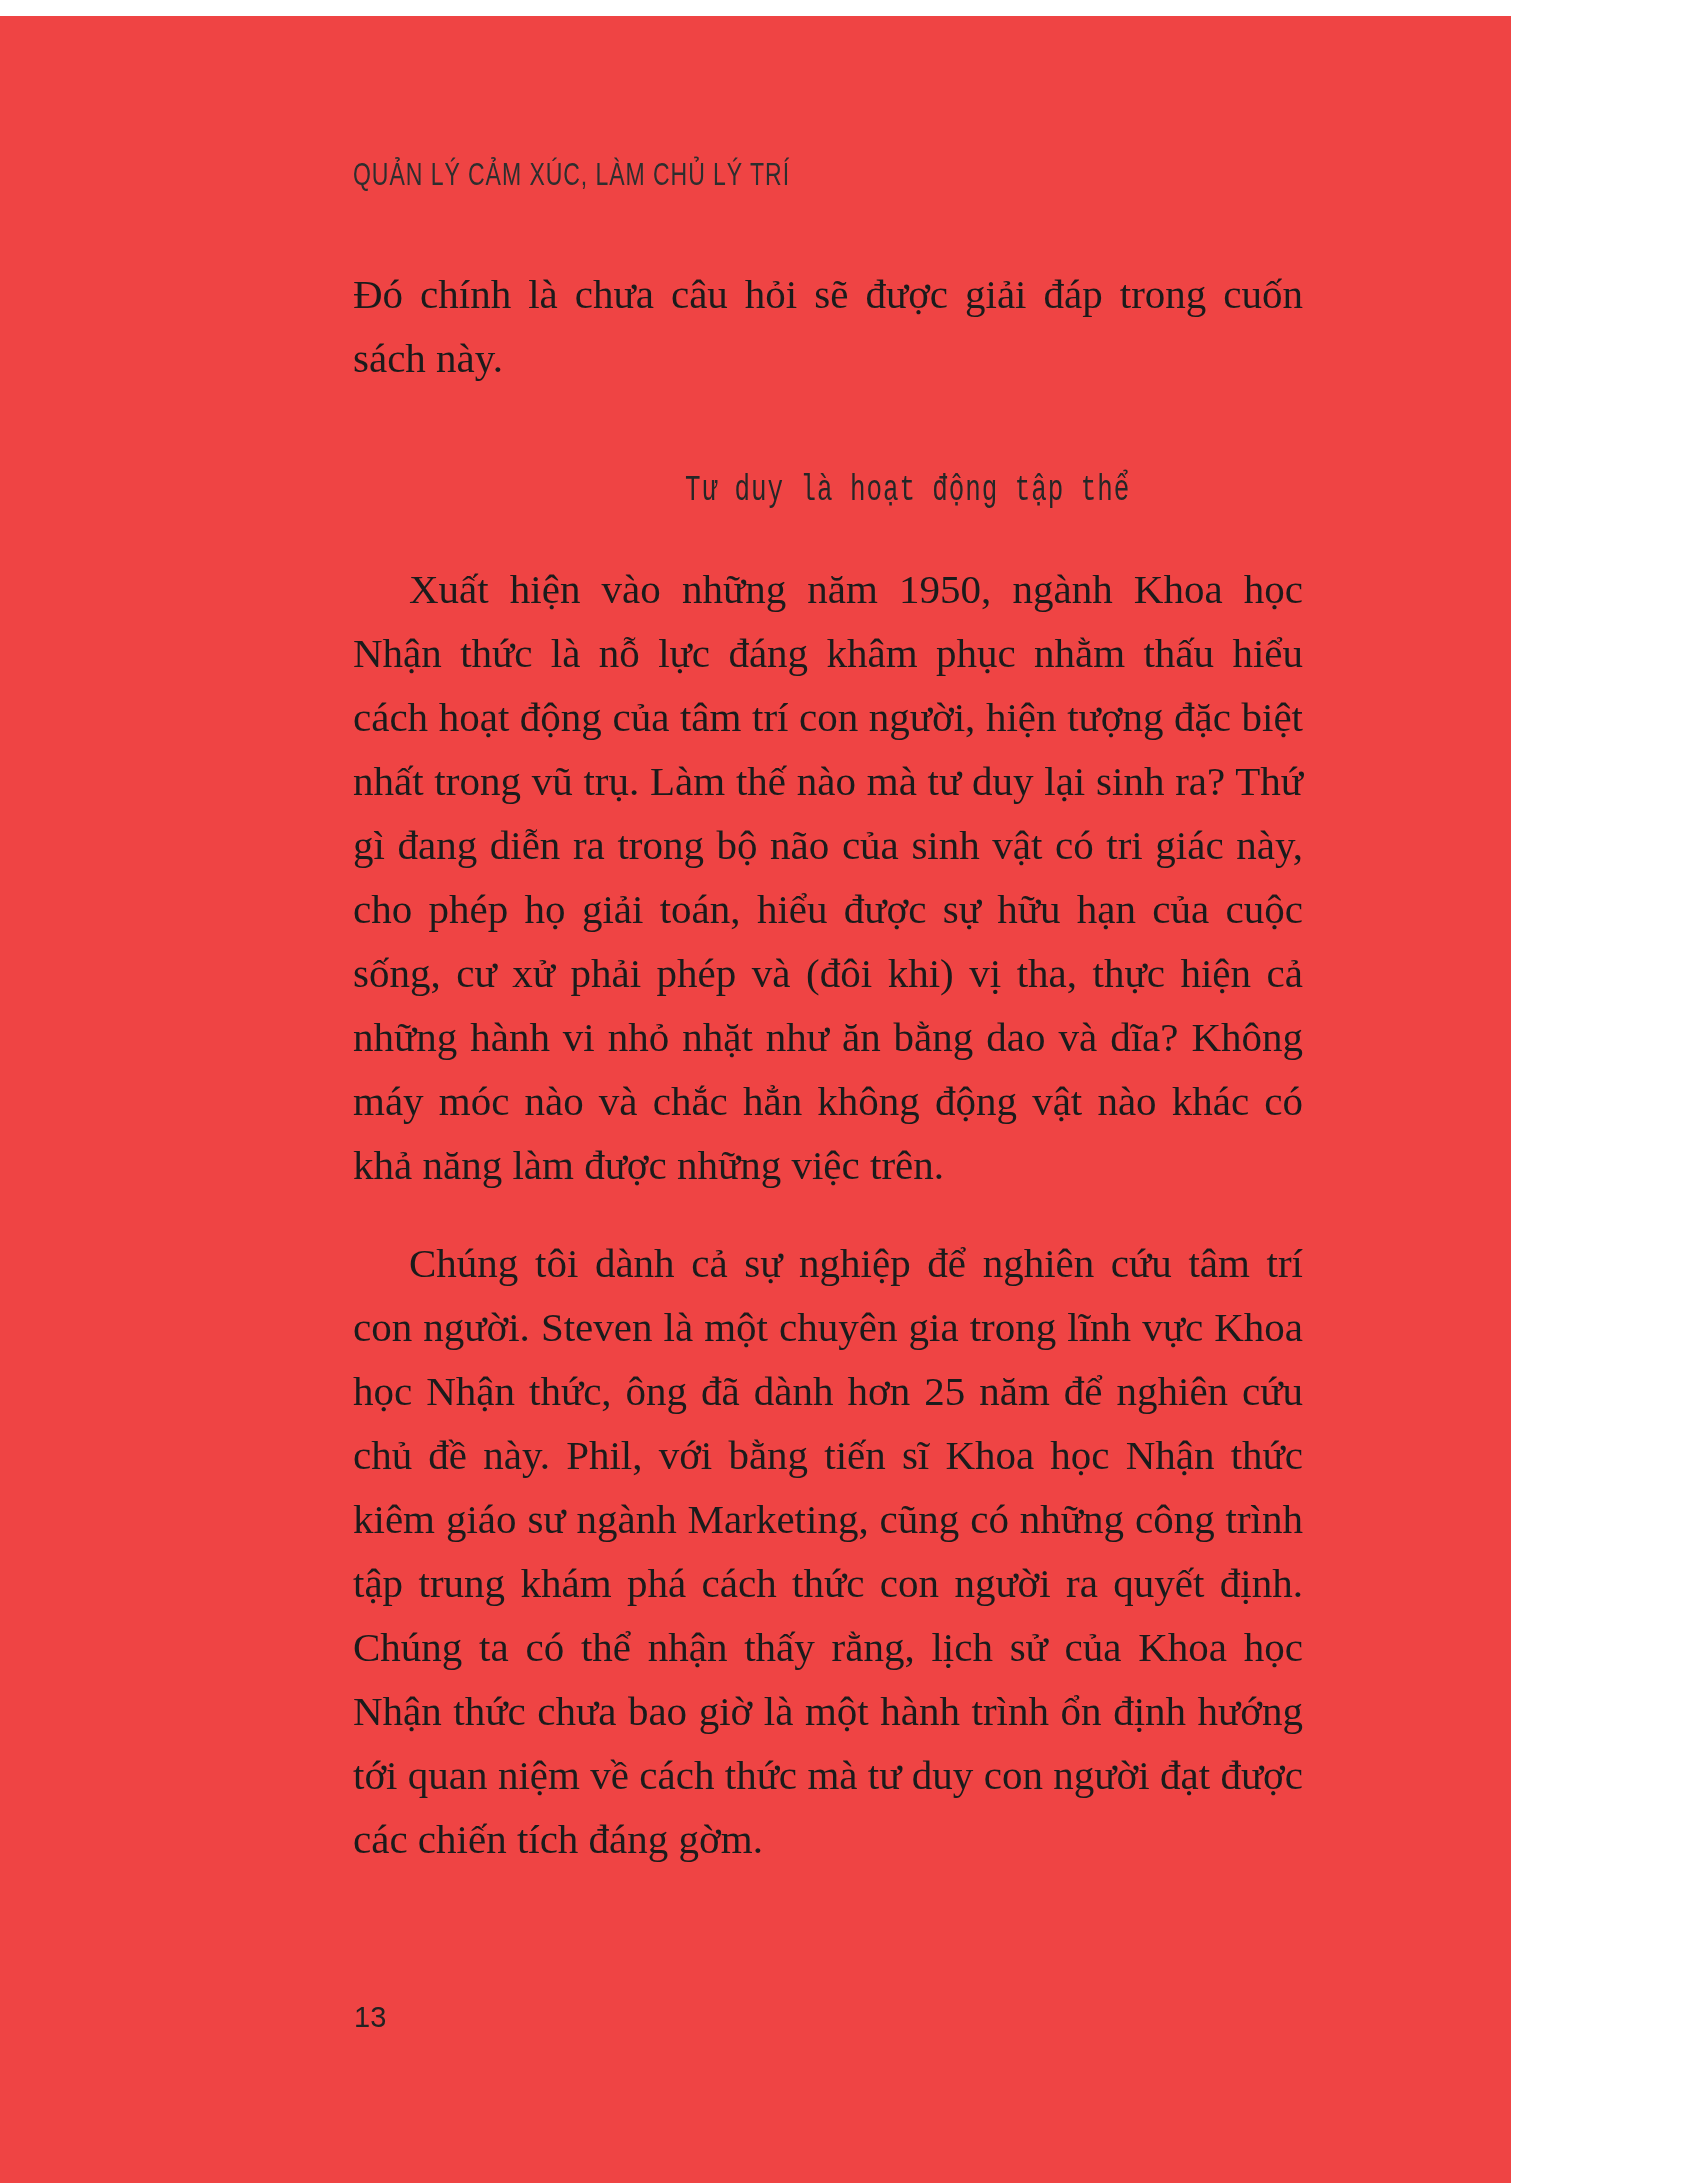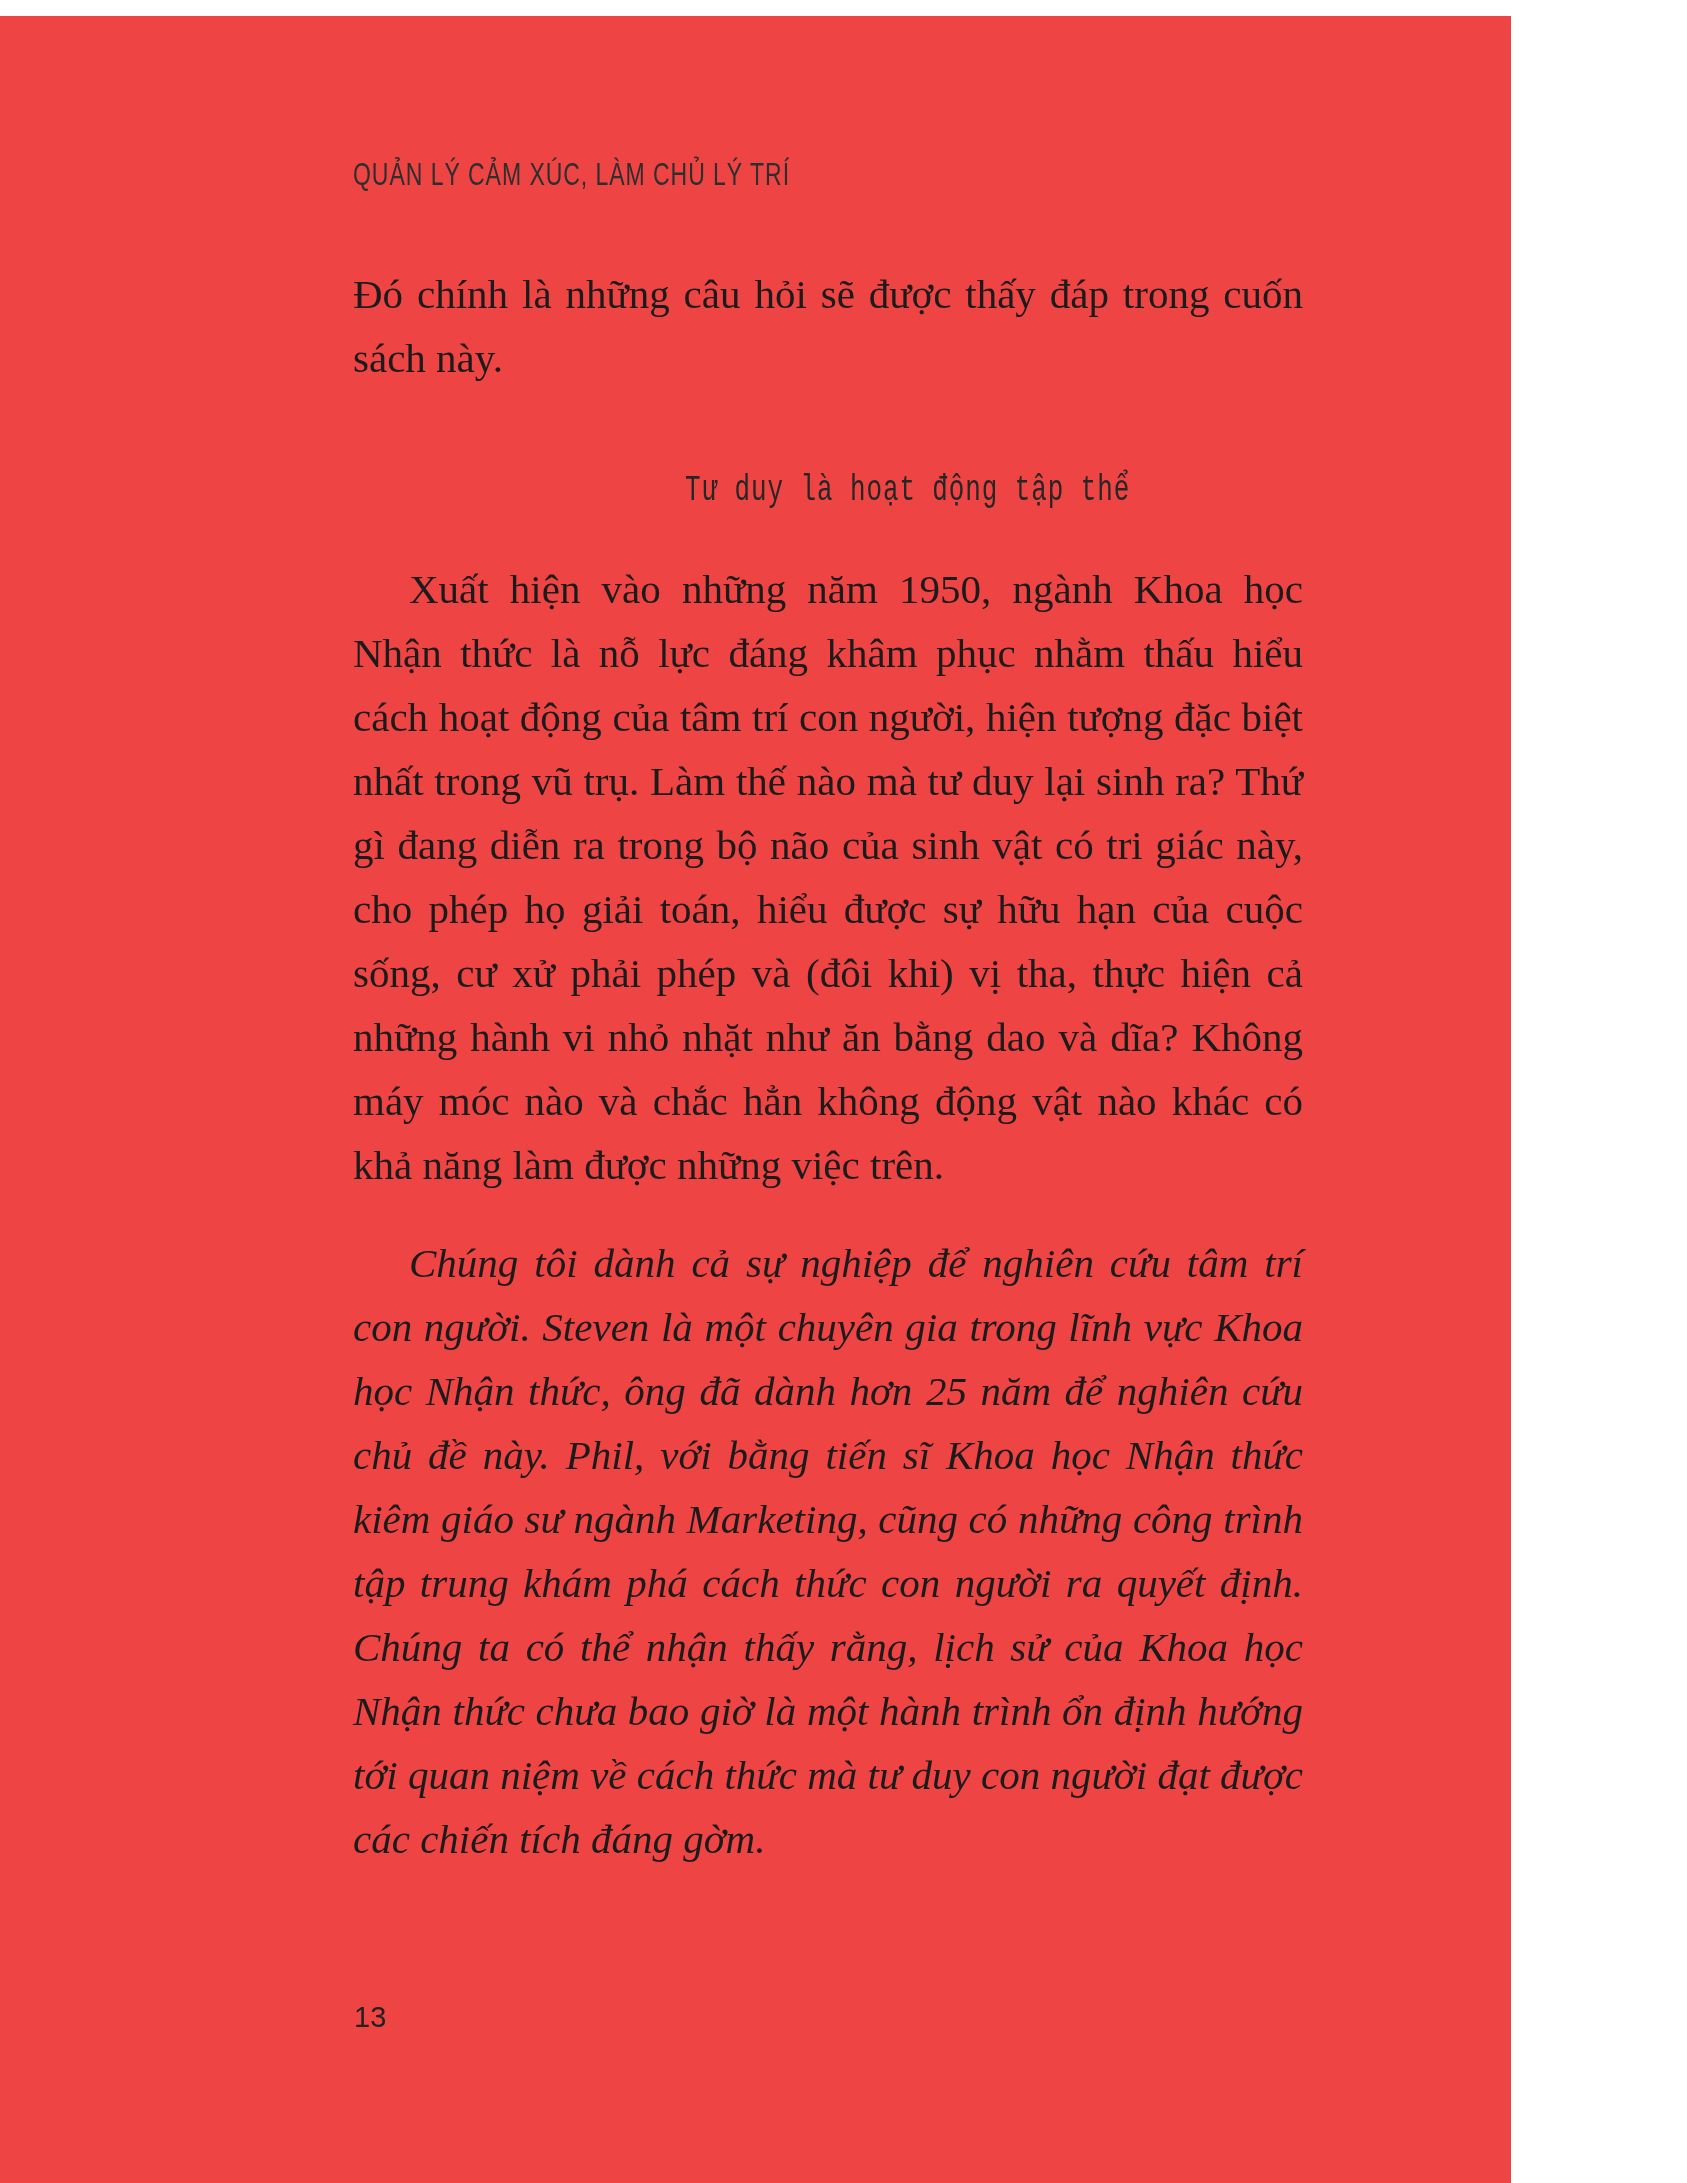--- a/index.html
+++ b/index.html
@@ -45,21 +45,20 @@
     color: #1b1b1b;
   }
   .para {
     margin: 0;
   }
   .para.indent {
     text-indent: 56px;
   }
   .para.spaced {
     margin-top: 34px;
-    font-style: italic;
   }
   .section-heading {
     margin: 78px 0 44px 0;
     padding-left: 56px;
     font-family: Liberation Mono, monospace;
     font-size: 36px;
     font-weight: 400;
     line-height: 45px;
     color: #262626;
     text-align: right;
@@ -77,21 +76,21 @@
 <body>
 
 <div class="page">
 
   <div class="running-header">
     <span class="condensed">QUẢN LÝ CẢM XÚC, LÀM CHỦ LÝ TRÍ</span>
   </div>
 
   <div class="content">
 
-    <p class="para">Đó chính là những câu hỏi sẽ được thấy đáp trong cuốn sách này.</p>
+    <p class="para">Đó chính là chưa câu hỏi sẽ được giải đáp trong cuốn sách này.</p>
 
     <h2 class="section-heading">
       <span class="condensed">Tư duy là hoạt động tập thể</span>
     </h2>
 
     <p class="para indent">Xuất hiện vào những năm 1950, ngành Khoa học Nhận thức là nỗ lực đáng khâm phục nhằm thấu hiểu cách hoạt động của tâm trí con người, hiện tượng đặc biệt nhất trong vũ trụ. Làm thế nào mà tư duy lại sinh ra? Thứ gì đang diễn ra trong bộ não của sinh vật có tri giác này, cho phép họ giải toán, hiểu được sự hữu hạn của cuộc sống, cư xử phải phép và (đôi khi) vị tha, thực hiện cả những hành vi nhỏ nhặt như ăn bằng dao và dĩa? Không máy móc nào và chắc hẳn không động vật nào khác có khả năng làm được những việc trên.</p>
 
     <p class="para indent spaced">Chúng tôi dành cả sự nghiệp để nghiên cứu tâm trí con người. Steven là một chuyên gia trong lĩnh vực Khoa học Nhận thức, ông đã dành hơn 25 năm để nghiên cứu chủ đề này. Phil, với bằng tiến sĩ Khoa học Nhận thức kiêm giáo sư ngành Marketing, cũng có những công trình tập trung khám phá cách thức con người ra quyết định. Chúng ta có thể nhận thấy rằng, lịch sử của Khoa học Nhận thức chưa bao giờ là một hành trình ổn định hướng tới quan niệm về cách thức mà tư duy con người đạt được các chiến tích đáng gờm.</p>
 
   </div>

